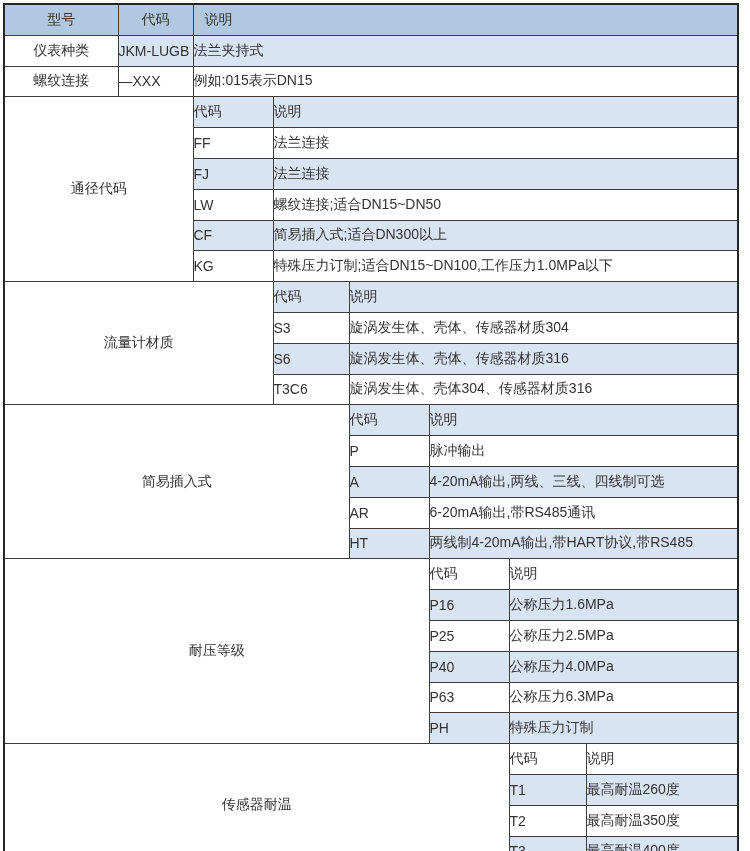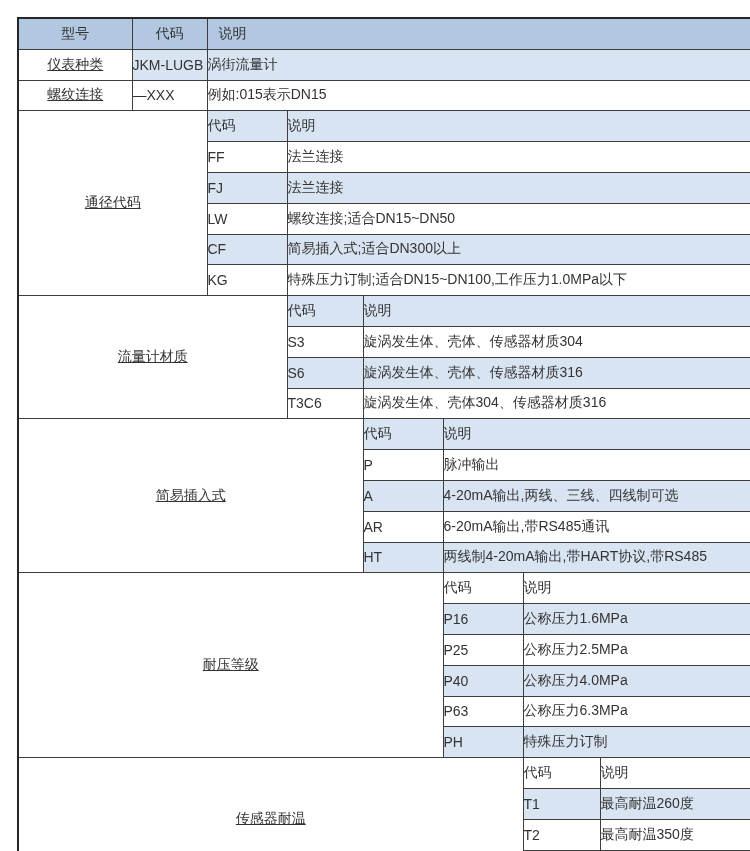--- a/index.html
+++ b/index.html
@@ -7,21 +7,21 @@
     padding: 0;
     background: #ffffff;
     width: 750px;
     font-family: "Liberation Sans", "DejaVu Sans", sans-serif;
   }
   .page {
     width: 618px;
     height: 851px;
     background: #ffffff;
     box-sizing: border-box;
-    padding: 17px;
+    padding: 3px;
   }
   table.spec {
     border-collapse: collapse;
     table-layout: fixed;
     width: 734px;
     border: 2px solid #262626;
   }
   table.spec td {
     border: 1px solid #3d3d3d;
     height: 29.8px;
@@ -34,21 +34,20 @@
     background: #ffffff;
   }
   
   tr.head td { background: #b2c8e0 !important; }
   
   tbody tr:nth-child(even) td { background: #d9e4f2; }
   
   table.spec td.label {
     background: #ffffff !important;
     text-align: center;
-    text-decoration: underline;
   }
   td.code { text-align: left; }
   td.desc { text-align: left; padding-left: 11px; }
   tr.head td.hleft { text-align: left; padding-left: 11px; }
   tr.head td.hcenter { text-align: center; }
 </style>
 </head>
 <body>
 
 <div class="page">
@@ -67,21 +66,21 @@
 
       <tr class="head">
         <td class="hcenter">型号</td>
         <td class="hcenter">代码</td>
         <td class="hleft" colspan="6">说明</td>
       </tr>
 
       <tr>
         <td class="label">仪表种类</td>
         <td class="code">JKM-LUGB</td>
-        <td class="desc" colspan="6">涡街流量计</td>
+        <td class="desc" colspan="6">法兰夹持式</td>
       </tr>
 
       <tr>
         <td class="label">螺纹连接</td>
         <td class="code">—XXX</td>
         <td class="desc" colspan="6">例如:015表示DN15</td>
       </tr>
 
       <tr>
         <td class="label" rowspan="6" colspan="2">通径代码</td>

